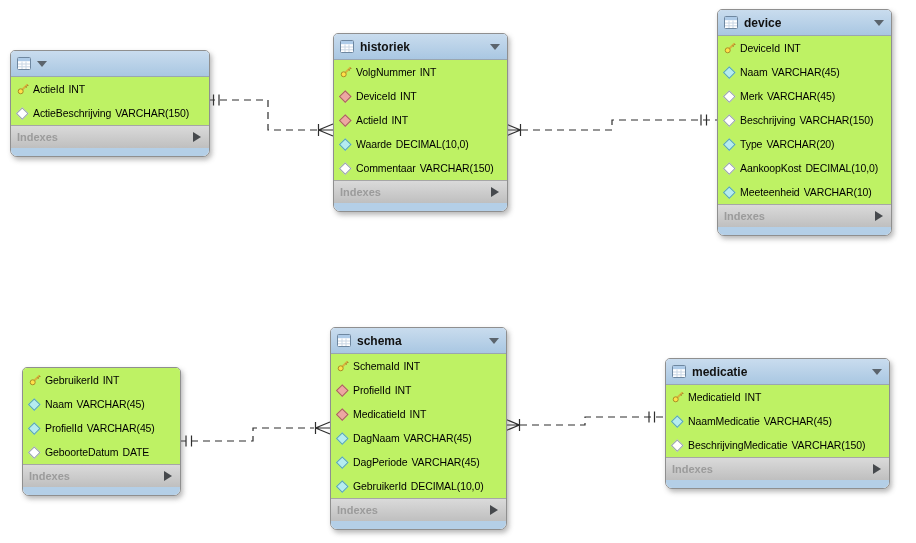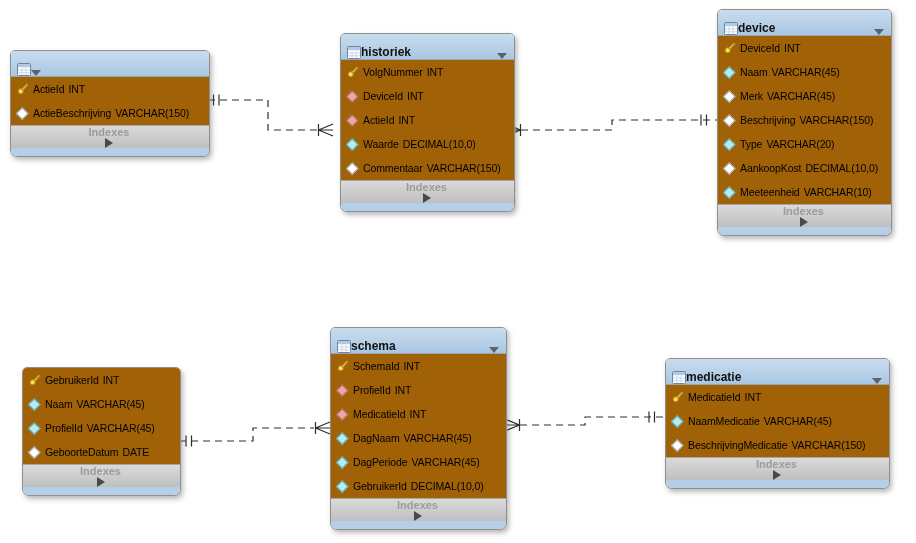--- a/index.html
+++ b/index.html
@@ -5,36 +5,36 @@
   html,body{margin:0;padding:0;background:#fff;}
   .canvas{position:relative;width:916px;height:543px;background:#ffffff;overflow:hidden;
           font-family:"Liberation Sans",sans-serif;}
   .connectors{position:absolute;left:0;top:0;width:916px;height:543px;}
   .dash{stroke:#2e2e2e;stroke-width:1.2;fill:none;stroke-dasharray:7 5;}
   .solid{stroke:#2e2e2e;stroke-width:1.2;fill:none;}
 
   .etable{position:absolute;background:#fff;border:1px solid #8f8f8f;
           border-radius:5px 5px 7px 7px;overflow:hidden;
           box-shadow:2px 3px 5px rgba(100,100,100,.45);}
-  .thead{height:25px;display:flex;align-items:flex-end;padding:0 7px 0 6px;
+  .thead{height:25px;display:flex;align-items:center;padding:0 7px 0 6px;gap:6px;
          background:linear-gradient(#c9dcee,#a9c7e2);border-bottom:1px solid #9aa6b0;}
   .tname{flex:1;font-weight:bold;font-size:12px;color:#111;white-space:nowrap;}
   .ticon{display:inline-flex;}
   .tri-down{width:0;height:0;border-left:5px solid transparent;border-right:5px solid transparent;
             border-top:6px solid #5b646d;}
-  .trow{height:24px;display:flex;align-items:center;padding-left:5px;background:#a16207;
+  .trow{height:24px;display:flex;align-items:center;padding-left:5px;background:#bef264;
         font-size:10.5px;letter-spacing:-0.1px;color:#000;white-space:nowrap;}
   .ci{width:13px;min-width:13px;display:inline-flex;justify-content:center;align-items:center;margin-right:4px;}
   .dia{width:6.5px;height:6.5px;transform:rotate(45deg);display:inline-block;}
   .fkd{background:#eda7a2;border:1px solid #a8655c;}
   .nnd{background:#b5ecf0;border:1px solid #5aa7b0;}
   .nud{background:#ffffff;border:1px solid #99a4ab;}
   .cn{margin-right:4px;}
   .tfoot{height:22px;display:flex;align-items:center;padding:0 8px 0 6px;
-         background:linear-gradient(#dadada,#bfbfbf);border-top:1px solid #a6a6a6;flex-direction:column;}
+         background:linear-gradient(#dadada,#bfbfbf);border-top:1px solid #a6a6a6;}
   .flabel{flex:1;color:#9b9b9b;font-weight:bold;font-size:11px;}
   .tri-right{width:0;height:0;border-top:5px solid transparent;border-bottom:5px solid transparent;
              border-left:8px solid #46494d;}
   .tstrip{height:8px;background:#b4cfe7;}
 </style>
 </head>
 <body>
 
 <div class="canvas">
 
@@ -93,21 +93,21 @@
       <span class="cn">ActieBeschrijving</span>
       <span class="ct">VARCHAR(150)</span>
     </div>
     <div class="tfoot">
       <span class="flabel">Indexes</span>
       <span class="tri-right"></span>
     </div>
     <div class="tstrip"></div>
   </div>
 
-  <div class="etable" style="left:340px;top:33px;width:173px">
+  <div class="etable" style="left:333px;top:33px;width:173px">
     <div class="thead">
       <span class="ticon">
           <svg width="14" height="13" viewBox="0 0 14 13">
             <rect x="0.5" y="0.5" width="13" height="12" fill="#fff" stroke="#6e87a0" rx="1"></rect>
             <rect x="1" y="1" width="12" height="3.2" fill="#aecbe8"></rect>
             <line x1="1" y1="7" x2="13" y2="7" stroke="#c9d6e4"></line>
             <line x1="5" y1="4.5" x2="5" y2="12" stroke="#c9d6e4"></line>
             <line x1="9" y1="4.5" x2="9" y2="12" stroke="#c9d6e4"></line>
             <line x1="1" y1="9.8" x2="13" y2="9.8" stroke="#c9d6e4"></line>
           </svg>

